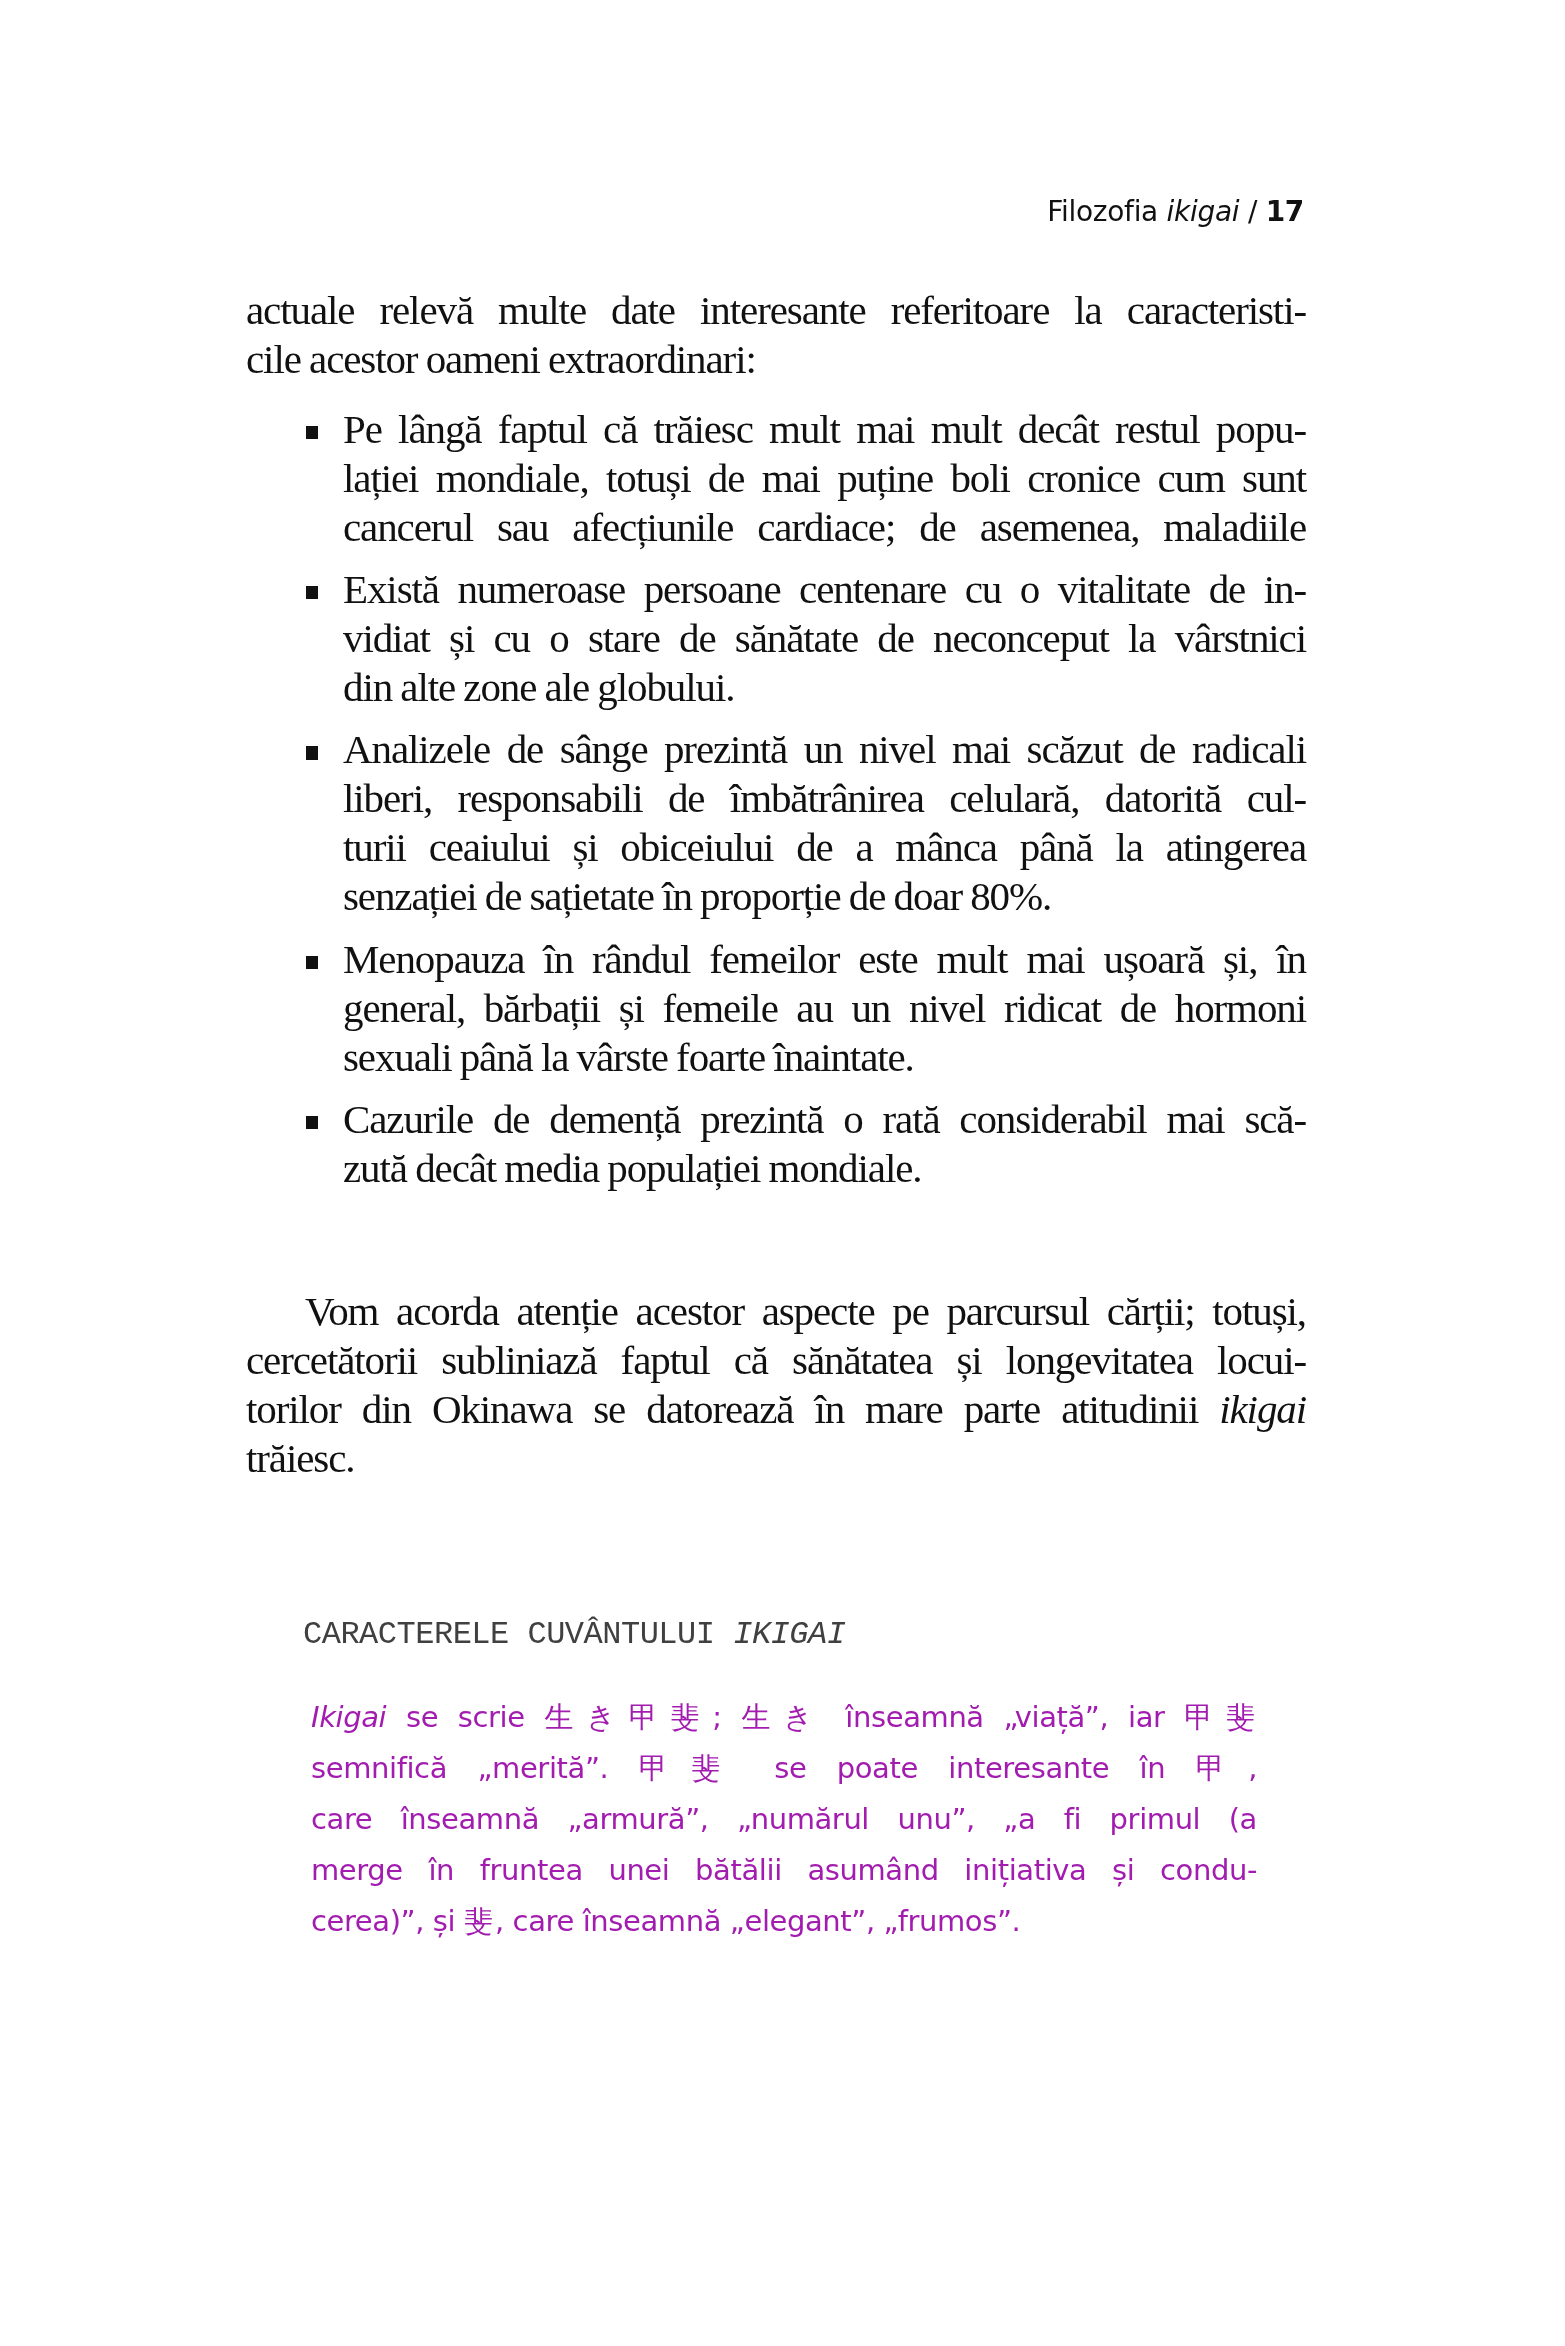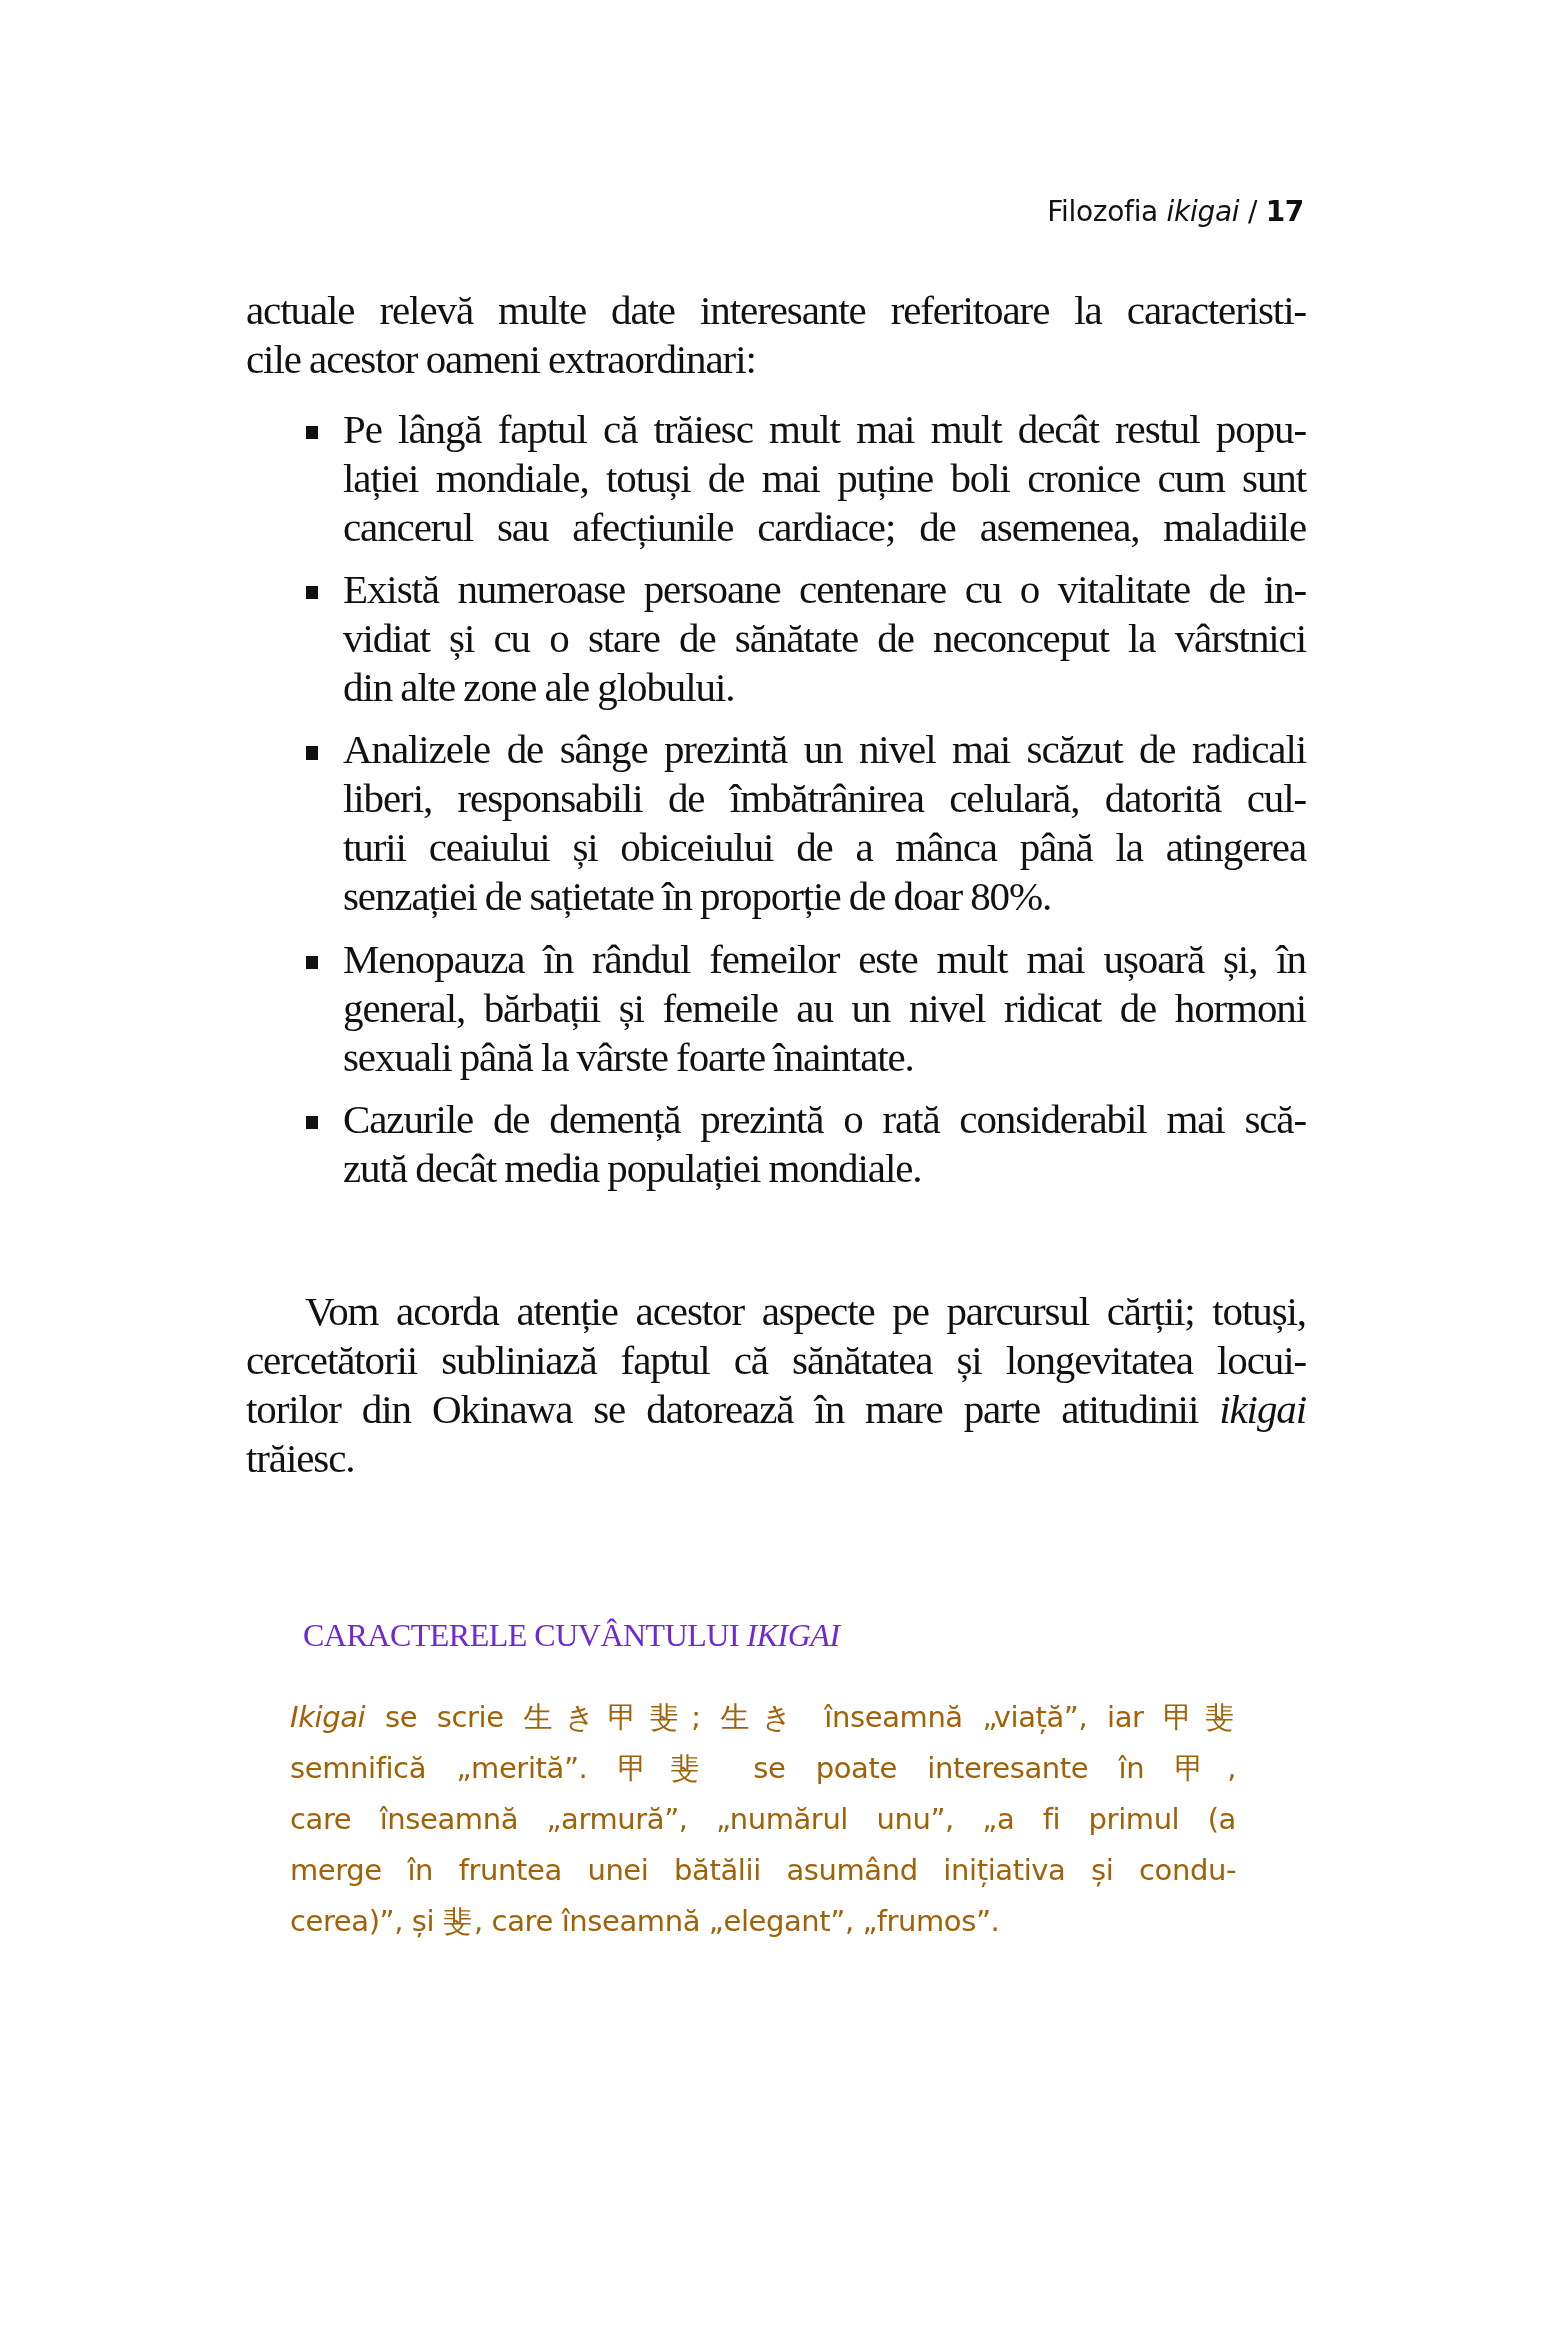--- a/index.html
+++ b/index.html
@@ -33,29 +33,29 @@
   .bullets .line.last { text-align-last: left; }
 
   .para { top: 1287px; }
   .para .line { display: block; white-space: nowrap; text-align: justify; text-align-last: justify; }
   .para .line.first { padding-left: 59px; }
   .para .line.last { text-align-last: left; }
   .it { font-style: italic; }
 
   .section-heading {
     position: absolute; left: 303px; top: 1614px;
-    font-family: Liberation Serif, serif; font-size: 32px; line-height: 42px;
-    letter-spacing: -0.5px; color: #6d28d9; white-space: nowrap;
+    font-family: Liberation Mono, monospace; font-size: 32px; line-height: 42px;
+    letter-spacing: -0.5px; color: #404040; white-space: nowrap;
   }
   .section-heading .it { font-style: italic; }
 
   .box {
-    position: absolute; left: 290px; top: 1692px; width: 946px;
+    position: absolute; left: 311px; top: 1692px; width: 946px;
     font-family: "DejaVu Sans", sans-serif; font-size: 29px; line-height: 51px;
-    color: #a16207; letter-spacing: -0.4px;
+    color: #a21caf; letter-spacing: -0.4px;
   }
   .box .line { display: block; white-space: nowrap; text-align: justify; text-align-last: justify; }
   .box .line.last { text-align-last: left; }
   .kanji { font-family: "DejaVu Sans", sans-serif; font-weight: normal; letter-spacing: 1.9px; }
 </style>
 </head>
 <body>
 
 <div class="page">
 

